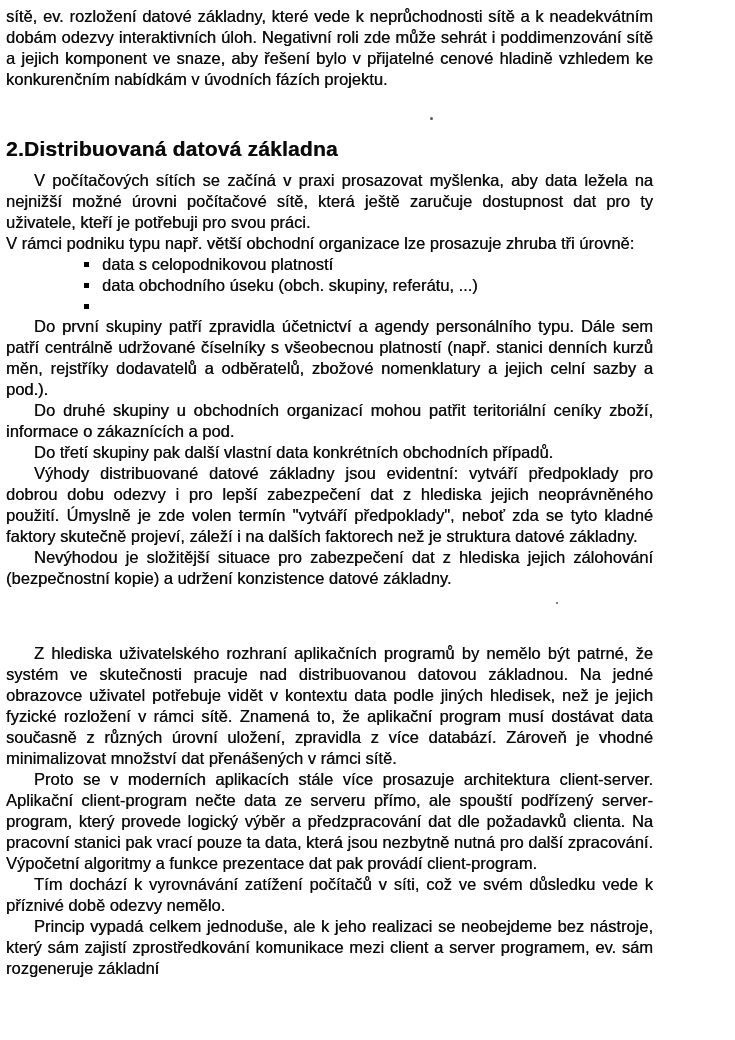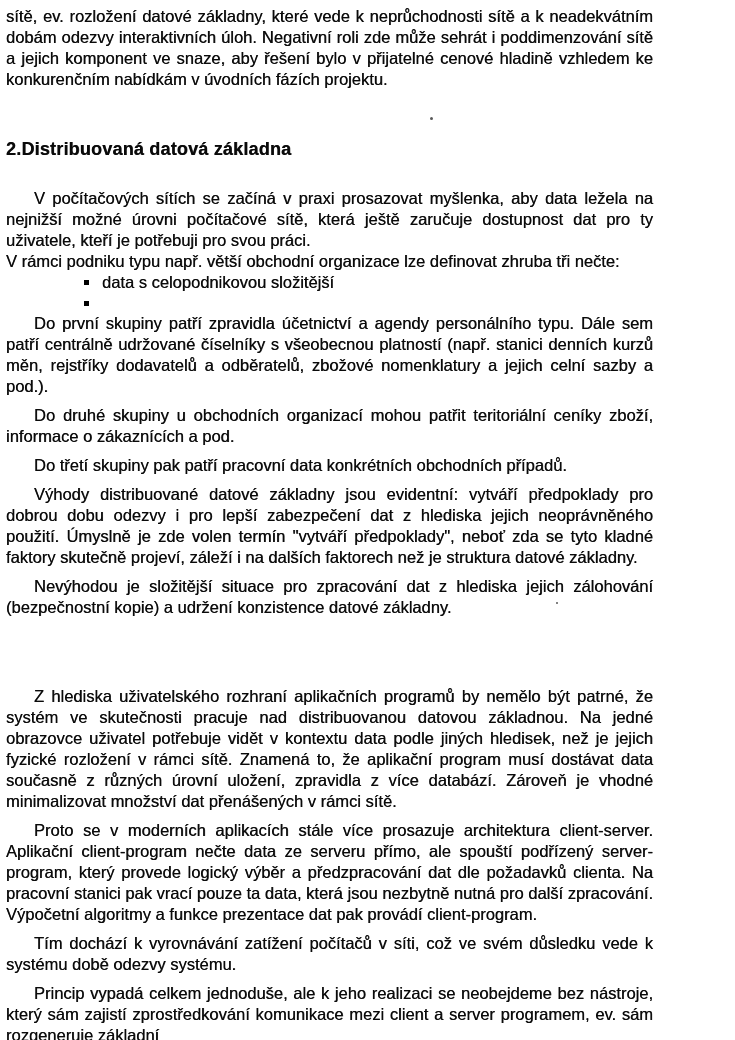--- a/index.html
+++ b/index.html
@@ -16,33 +16,33 @@
     overflow: hidden;
     padding: 6px 7px 0 6px;
     font-family: Liberation Sans, sans-serif;
     font-size: 16.5px;
     line-height: 21px;
     color: #0a0a0a;
     text-align: justify;
     text-shadow: 0.35px 0 0 rgba(0,0,0,0.75);
   }
   p { margin: 0; }
-  .indent { text-indent: 28px; margin-top: 8px; }
+  .indent { text-indent: 28px; }
   .heading {
-    font-size: 18px;
+    font-size: 21px;
     font-weight: bold;
     line-height: 24px;
     text-align: left;
     margin: 0;
     letter-spacing: 0.2px;
   }
   .heading-2 { margin-top: 47px; }
   .heading-3 { margin-top: 50px; }
-  .para-after-heading-2 { margin-top: 27px; }
-  .para-after-heading-3 { margin-top: 68px; }
+  .para-after-heading-2 { margin-top: 9px; }
+  .para-after-heading-3 { margin-top: 54px; }
   .para-group-gap { margin-top: 20px; }
   .para-block-gap { }
   ul.bullet-list {
     margin: 0;
     padding: 0;
     list-style: none;
     text-align: left;
   }
   ul.bullet-list li {
     position: relative;
@@ -70,47 +70,51 @@
 <body>
 
 <div class="page">
 
   <p class="body-paragraph">sítě, ev. rozložení datové základny, které vede k neprůchodnosti sítě a k neadekvátním dobám odezvy interaktivních úloh. Negativní roli zde může sehrát i poddimenzování sítě a jejich komponent ve snaze, aby řešení bylo v přijatelné cenové hladině vzhledem ke konkurenčním nabídkám v úvodních fázích projektu.</p>
 
   <h2 class="heading heading-2">2.Distribuovaná datová základna</h2>
 
   <p class="body-paragraph indent para-after-heading-2">V počítačových sítích se začíná v praxi prosazovat myšlenka, aby data ležela na nejnižší možné úrovni počítačové sítě, která ještě zaručuje dostupnost dat pro ty uživatele, kteří je potřebuji pro svou práci.</p>
 
-  <p class="body-paragraph">V rámci podniku typu např. větší obchodní organizace lze definovat zhruba tři nečte:</p>
+  <p class="body-paragraph">V rámci podniku typu např. větší obchodní organizace lze prosazuje zhruba tři úrovně:</p>
 
   <ul class="bullet-list">
     <li>
       <span class="sq-bullet"></span>
-      <span>data s celopodnikovou složitější</span>
+      <span>data s celopodnikovou platností</span>
+    </li>
+    <li>
+      <span class="sq-bullet"></span>
+      <span>data obchodního úseku (obch. skupiny, referátu, ...)</span>
     </li>
     <li>
       <span class="sq-bullet"></span>
     </li>
   </ul>
 
   <p class="body-paragraph indent para-group-gap">Do první skupiny patří zpravidla účetnictví a agendy personálního typu. Dále sem patří centrálně udržované číselníky s všeobecnou platností (např. stanici denních kurzů měn, rejstříky dodavatelů a odběratelů, zbožové nomenklatury a jejich celní sazby a pod.).</p>
 
   <p class="body-paragraph indent">Do druhé skupiny u obchodních organizací mohou patřit teritoriální ceníky zboží, informace o zákaznících a pod.</p>
 
-  <p class="body-paragraph indent">Do třetí skupiny pak patří pracovní data konkrétních obchodních případů.</p>
+  <p class="body-paragraph indent">Do třetí skupiny pak další vlastní data konkrétních obchodních případů.</p>
 
   <p class="body-paragraph indent para-block-gap">Výhody distribuované datové základny jsou evidentní: vytváří předpoklady pro dobrou dobu odezvy i pro lepší zabezpečení dat z hlediska jejich neoprávněného použití. Úmyslně je zde volen termín "vytváří předpoklady", neboť zda se tyto kladné faktory skutečně projeví, záleží i na dalších faktorech než je struktura datové základny.</p>
 
-  <p class="body-paragraph indent">Nevýhodou je složitější situace pro zpracování dat z hlediska jejich zálohování (bezpečnostní kopie) a udržení konzistence datové základny.</p>
+  <p class="body-paragraph indent">Nevýhodou je složitější situace pro zabezpečení dat z hlediska jejich zálohování (bezpečnostní kopie) a udržení konzistence datové základny.</p>
 
 
   <p class="body-paragraph indent para-after-heading-3">Z hlediska uživatelského rozhraní aplikačních programů by nemělo být patrné, že systém ve skutečnosti pracuje nad distribuovanou datovou základnou. Na jedné obrazovce uživatel potřebuje vidět v kontextu data podle jiných hledisek, než je jejich fyzické rozložení v rámci sítě. Znamená to, že aplikační program musí dostávat data současně z různých úrovní uložení, zpravidla z více databází. Zároveň je vhodné minimalizovat množství dat přenášených v rámci sítě.</p>
 
   <p class="body-paragraph indent">Proto se v moderních aplikacích stále více prosazuje architektura client-server. Aplikační client-program nečte data ze serveru přímo, ale spouští podřízený server-program, který provede logický výběr a předzpracování dat dle požadavků clienta. Na pracovní stanici pak vrací pouze ta data, která jsou nezbytně nutná pro další zpracování. Výpočetní algoritmy a funkce prezentace dat pak provádí client-program.</p>
 
-  <p class="body-paragraph indent">Tím dochází k vyrovnávání zatížení počítačů v síti, což ve svém důsledku vede k systému době odezvy systému.</p>
+  <p class="body-paragraph indent">Tím dochází k vyrovnávání zatížení počítačů v síti, což ve svém důsledku vede k příznivé době odezvy nemělo.</p>
 
   <p class="body-paragraph indent">Princip vypadá celkem jednoduše, ale k jeho realizaci se neobejdeme bez nástroje, který sám zajistí zprostředkování komunikace mezi client a server programem, ev. sám rozgeneruje základní</p>
 
   <span class="scan-dot scan-dot-1"></span>
   <span class="scan-dot scan-dot-2"></span>
 
 </div>
 
 </body></html>

